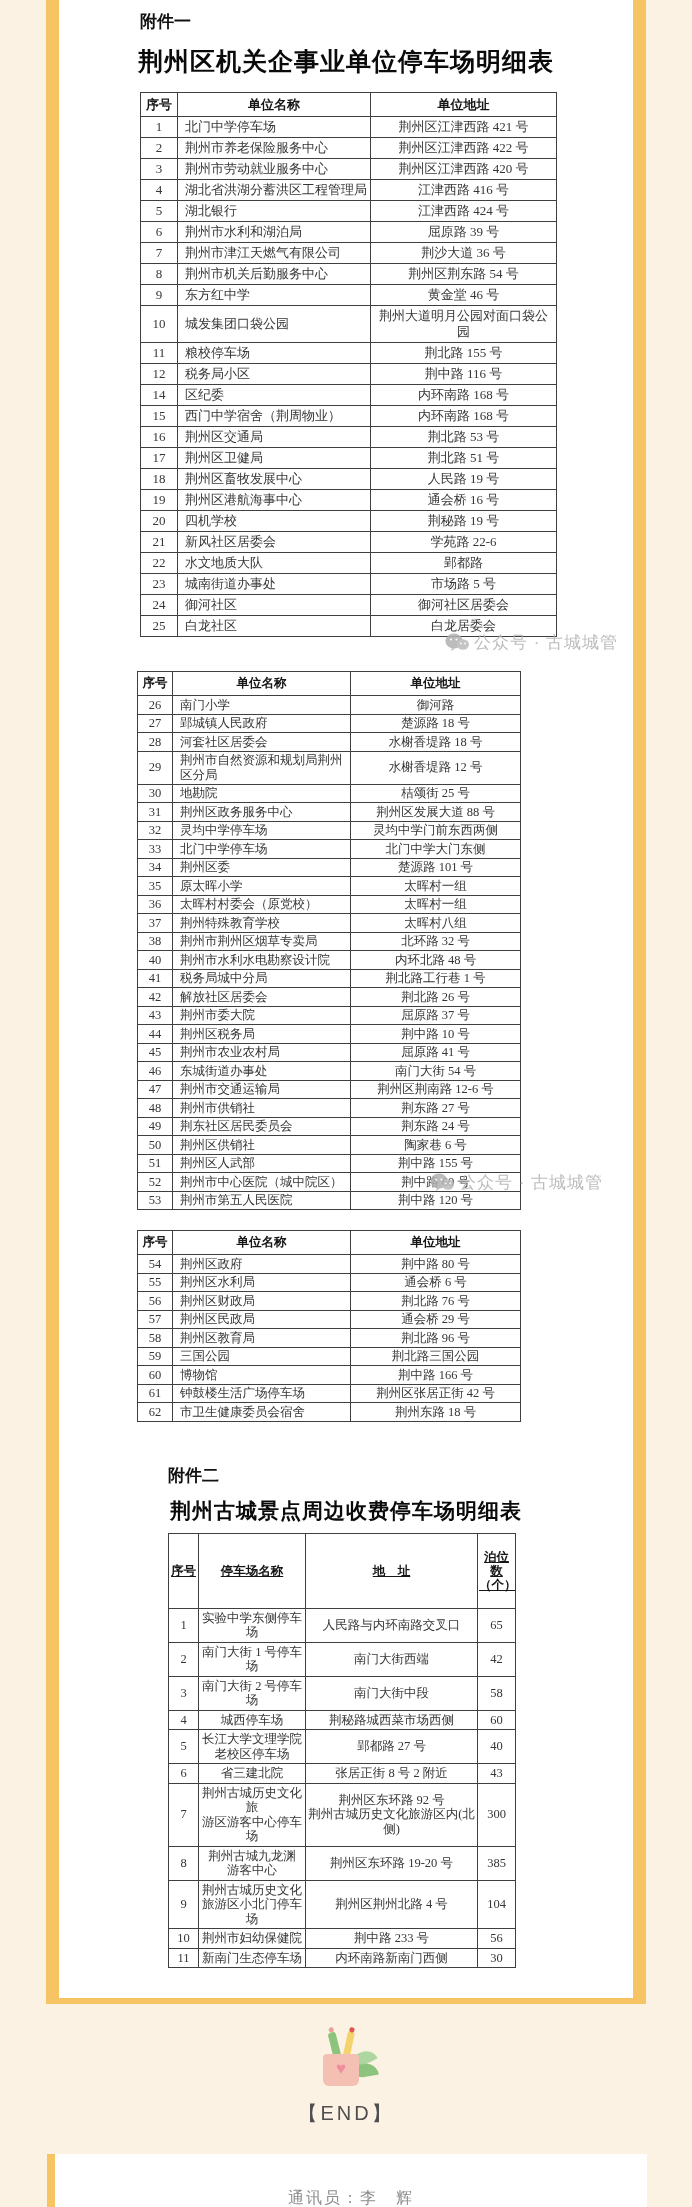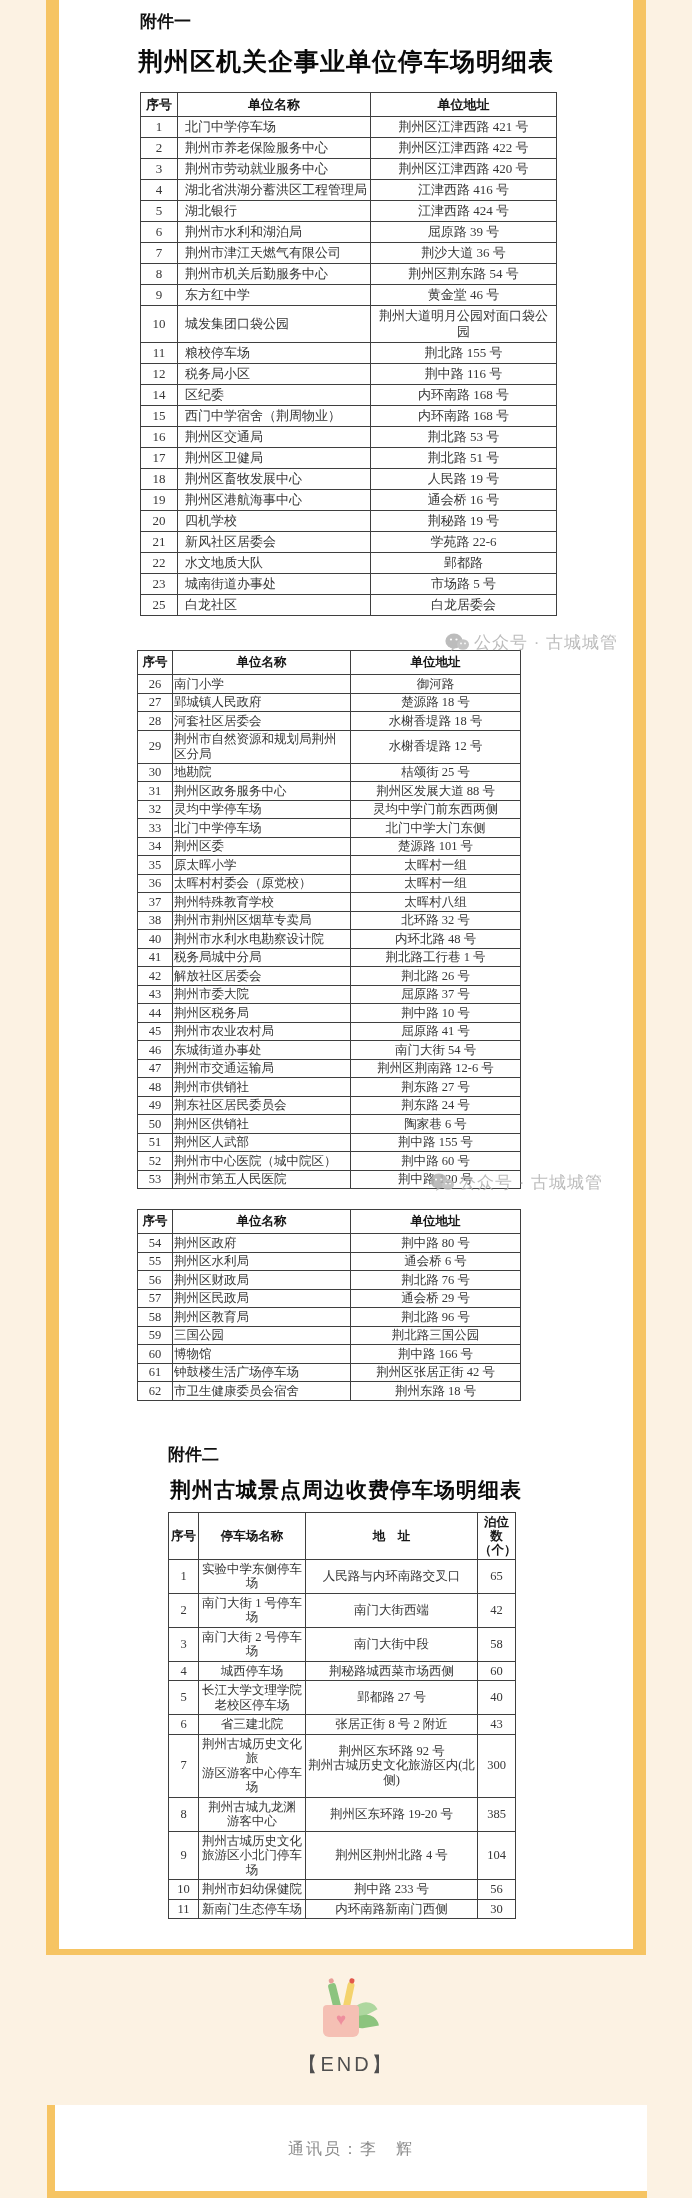--- a/index.html
+++ b/index.html
@@ -47,23 +47,23 @@
     overflow:hidden;
   }
   .tbl th { font-weight:bold; color:#161616; padding:3px 2px; line-height:17px; }
   .t1 { width:416px; margin:14px 0 0 81px; font-size:13px; }
   .t1 td { padding:2px 3px; line-height:16px; }
   .t1 td:nth-child(2) { text-align:left; padding-left:7px; }
   .t2, .t3 { width:383px; margin-left:78px; font-size:12.5px; }
   .t2 { margin-top:34px; }
   .t3 { margin-top:20px; }
   .t2 td, .t3 td { padding:1.5px 3px; line-height:14.5px; }
-  .t2 td:nth-child(2), .t3 td:nth-child(2) { text-align:left; padding-left:1px; }
+  .t2 td:nth-child(2), .t3 td:nth-child(2) { text-align:left; padding-left:7px; }
   .t4 { width:347px; margin:8px 0 0 109px; font-size:12.5px; }
-  .t4 th { padding:2px 1px; line-height:14px; }
+  .t4 th { padding:16px 1px; line-height:14px;text-decoration:underline; }
   .t4 td { padding:2px 2px; line-height:14.5px; }
 
   
   .watermark {
     position:absolute; display:flex; align-items:center; gap:5px;
     color:#b1b1b1; opacity:.85; font-size:17px; letter-spacing:1px;
     white-space:nowrap; pointer-events:none;
     font-family:"Liberation Sans","DejaVu Sans",sans-serif;
   }
   .wm-1 { left:386px; top:631px; }
@@ -238,20 +238,25 @@
           </tr>
           <tr>
             <td>22</td>
             <td>水文地质大队</td>
             <td>郢都路</td>
           </tr>
           <tr>
             <td>23</td>
             <td>城南街道办事处</td>
             <td>市场路 5 号</td>
+          </tr>
+          <tr>
+            <td>24</td>
+            <td>御河社区</td>
+            <td>御河社区居委会</td>
           </tr>
           <tr>
             <td>25</td>
             <td>白龙社区</td>
             <td>白龙居委会</td>
           </tr>
         </tbody>
     </table>
 
     <table class="tbl t2">

